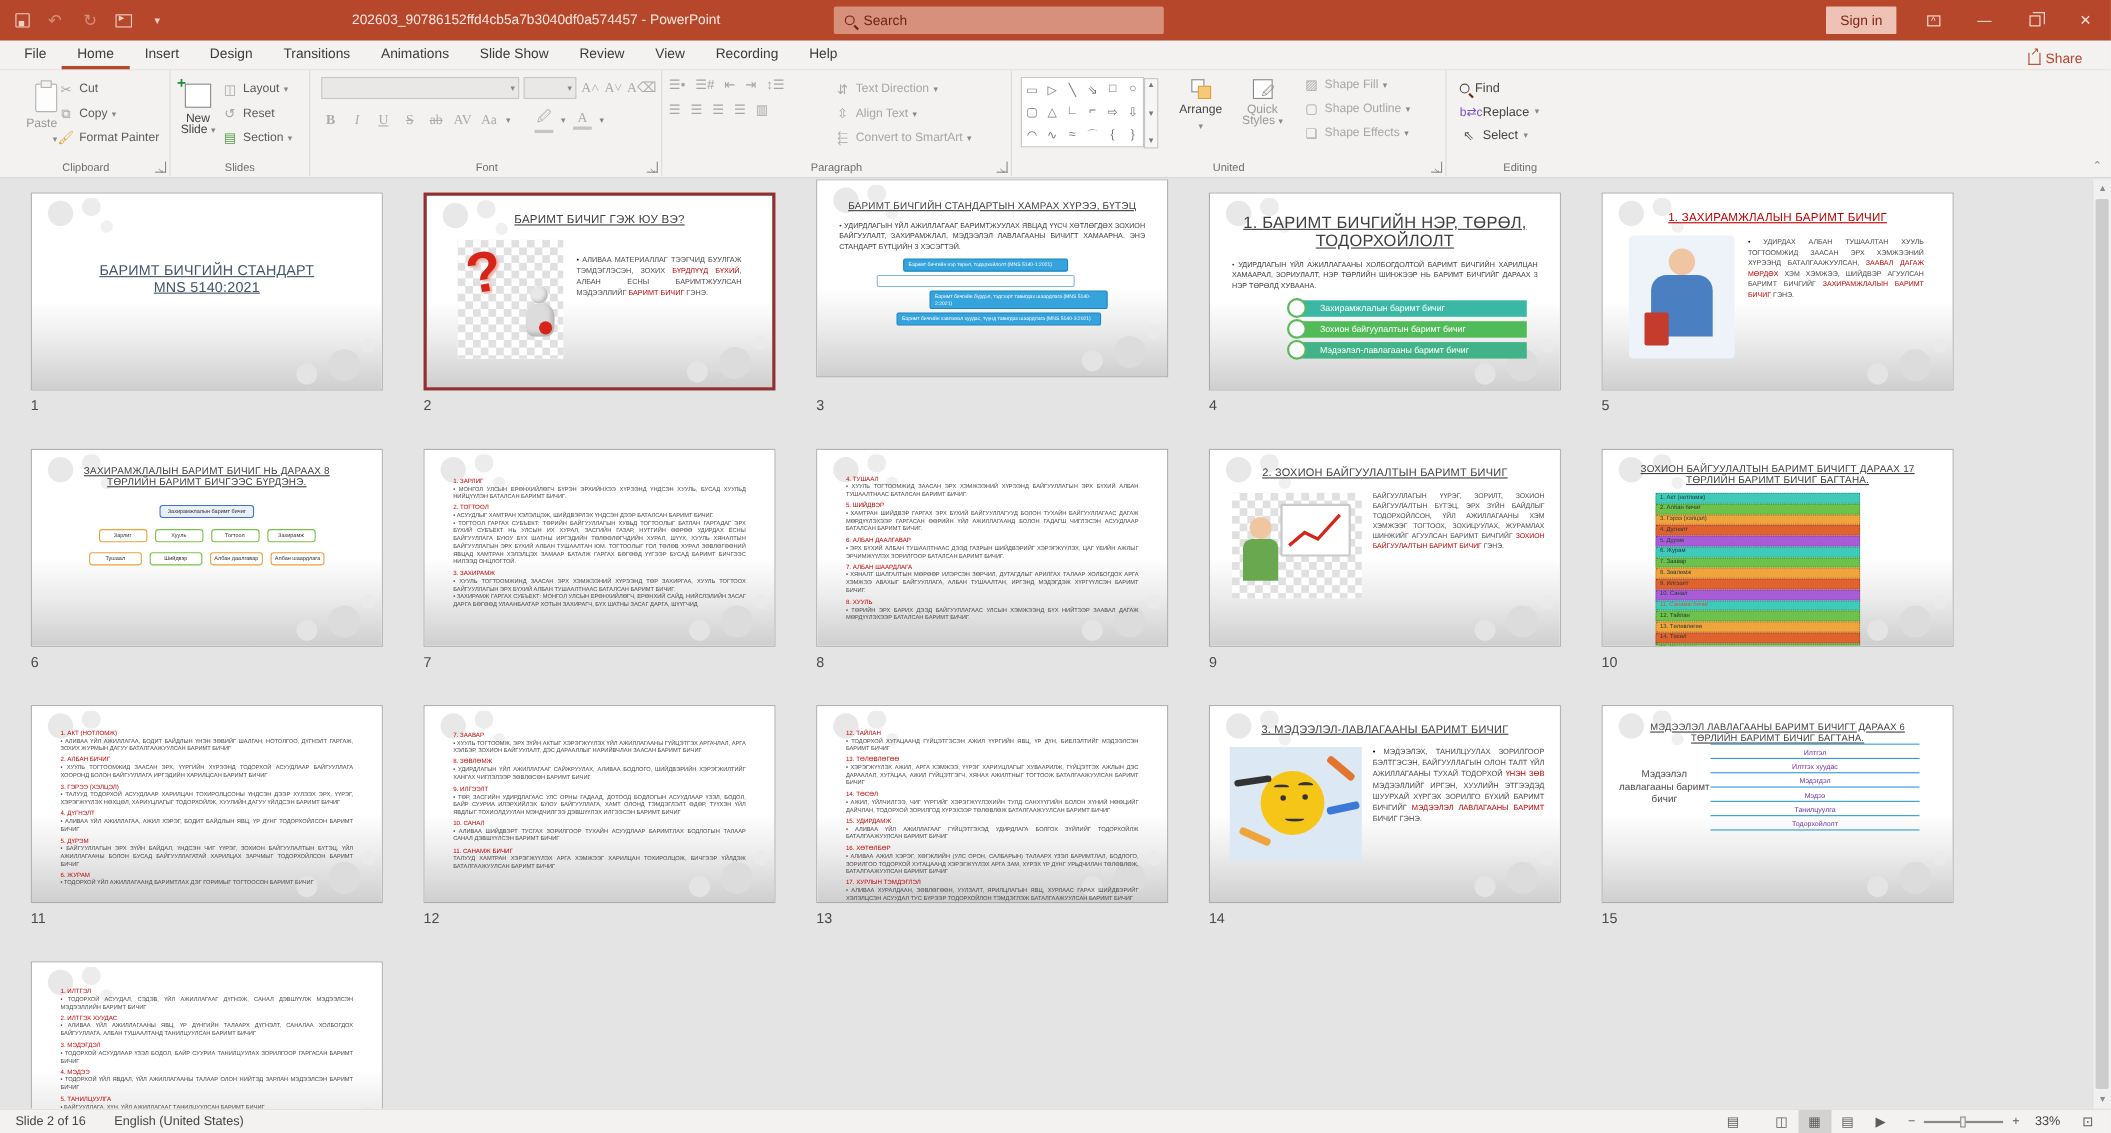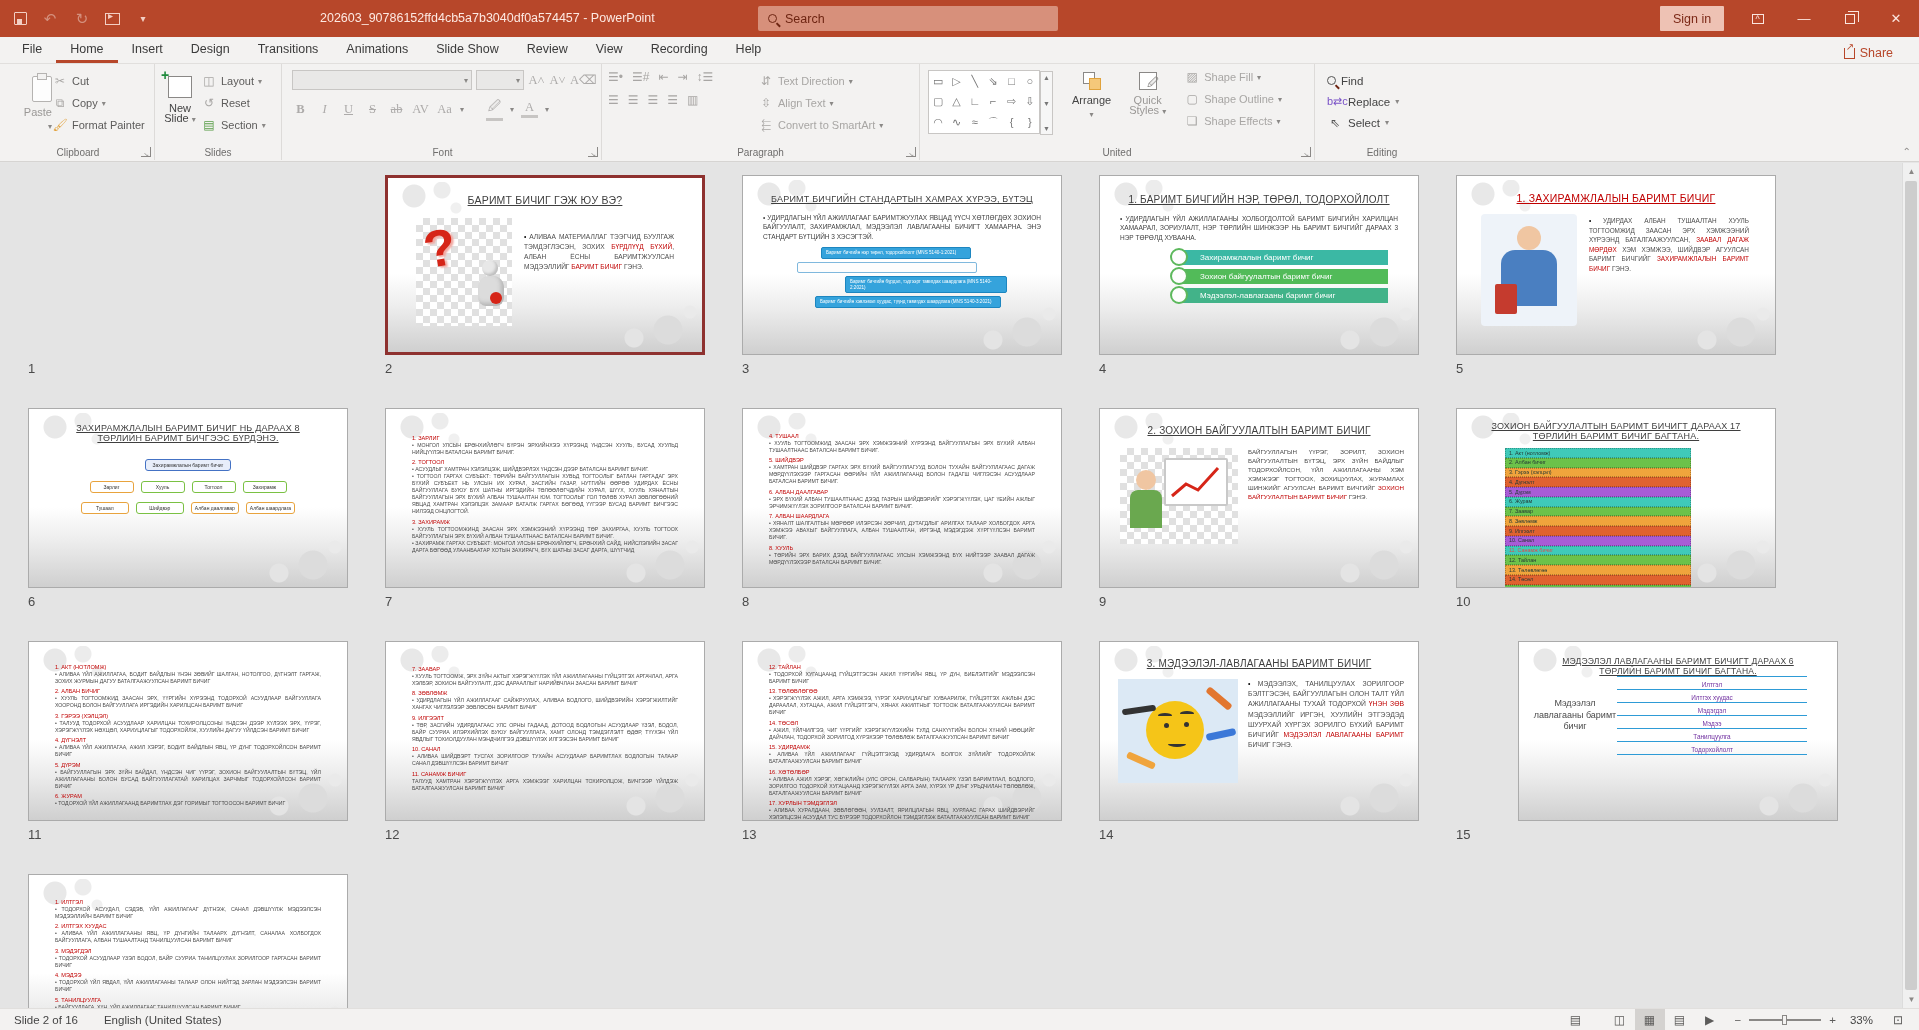--- a/index.html
+++ b/index.html
@@ -360,20 +360,29 @@
             <span class="caret">▾</span>
           </div>
       </div>
       <div class="glabel">Editing</div>
     </div>
     <div style="position:absolute; right:8px; bottom:4px; color:#8a8886; font-size:10px;">⌃</div>
   </div>
 
   <div class="sorter">
 
+    <div class="thumb" style="left:28px; top:12px;">
+      <div class="bg-grad"></div>
+        <div class="drop1"></div>
+        <div class="drop2"></div>
+      <div class="sl-content" style="padding-top:62px;">
+        <div class="sl-title" style="font-size:13px; color:#44546A;">БАРИМТ БИЧГИЙН СТАНДАРТ</div>
+        <div class="sl-title" style="font-size:13px; color:#44546A;">MNS 5140:2021</div>
+      </div>
+    </div>
     <div class="snum" style="left:28px; top:198px;">1</div>
 
     <div class="thumb selected" style="left:385px; top:12px;">
       <div class="bg-grad"></div>
         <div class="drop1"></div>
         <div class="drop2"></div>
       <div class="sl-content" style="padding-top:16px;">
         <div class="sl-title" style="font-size:10.5px;">БАРИМТ БИЧИГ ГЭЖ ЮУ ВЭ?</div>
         <div style="display:flex; margin-top:12px; gap:12px;">
           <div class="checker" style="position:relative; width:96px; height:108px; flex:none; margin-left:14px;">
@@ -383,21 +392,21 @@
               <span class="qdot"></span>
           </div>
           <div style="width:150px; font-size:6.6px; line-height:1.5; text-align:justify; padding-top:14px;">
             <span>• </span><span><span style="color: rgb(74, 74, 74);">АЛИВАА МАТЕРИАЛЛАГ ТЭЭГЧИД БУУЛГАЖ ТЭМДЭГЛЭСЭН, ЗОХИХ </span><span style="color: rgb(192, 0, 0);">БҮРДЛҮҮД БҮХИЙ</span><span style="color: rgb(74, 74, 74);">, АЛБАН ЁСНЫ БАРИМТЖУУЛСАН МЭДЭЭЛЛИЙГ </span><span style="color: rgb(192, 0, 0);">БАРИМТ БИЧИГ</span><span style="color: rgb(74, 74, 74);"> ГЭНЭ.</span></span>
           </div>
         </div>
       </div>
     </div>
     <div class="snum" style="left:385px; top:198px;">2</div>
 
-    <div class="thumb" style="left:742px; top:12px;">
+    <div class="thumb" style="left:742px; top:0;">
       <div class="bg-grad"></div>
         <div class="drop1"></div>
         <div class="drop2"></div>
       <div class="sl-content" style="padding-top:18px;">
         <div class="sl-title" style="font-size:9px;">БАРИМТ БИЧГИЙН СТАНДАРТЫН ХАМРАХ ХҮРЭЭ, БҮТЭЦ</div>
         <div class="sl-body" style="margin-top:9px; padding:0 6px;"><span>• </span><span>УДИРДЛАГЫН ҮЙЛ АЖИЛЛАГААГ БАРИМТЖУУЛАХ ЯВЦАД ҮҮСЧ ХӨТЛӨГДӨХ ЗОХИОН БАЙГУУЛАЛТ, ЗАХИРАМЖЛАЛ, МЭДЭЭЛЭЛ ЛАВЛАГААНЫ БИЧИГТ ХАМААРНА. ЭНЭ СТАНДАРТ БҮТЦИЙН 3 ХЭСЭГТЭЙ.</span></div>
         <div style="position:relative; margin-top:6px;">
           <div class="bluebox" style="width:150px; margin-left:64px;">Баримт бичгийн нэр төрөл, тодорхойлолт (MNS 5140-1:2021)</div>
           <div class="emptybox" style="width:180px; margin:3px 0 0 40px;"></div>
           <div class="bluebox" style="width:162px; margin:3px 0 0 88px;">Баримт бичгийн бүрдэл, тэдгээрт тавигдах шаардлага (MNS 5140-2:2021)</div>
@@ -405,21 +414,21 @@
         </div>
       </div>
     </div>
     <div class="snum" style="left:742px; top:198px;">3</div>
 
     <div class="thumb" style="left:1099px; top:12px;">
       <div class="bg-grad"></div>
         <div class="drop1"></div>
         <div class="drop2"></div>
       <div class="sl-content" style="padding-top:18px;">
-        <div class="sl-title" style="font-size:10px;">1. БАРИМТ БИЧГИЙН НЭР, ТӨРӨЛ, ТОДОРХОЙЛОЛТ</div>
+        <div class="sl-title" style="font-size:15px;">1. БАРИМТ БИЧГИЙН НЭР, ТӨРӨЛ, ТОДОРХОЙЛОЛТ</div>
         <div class="sl-body" style="margin-top:9px; padding:0 6px;"><span>• </span><span>УДИРДЛАГЫН ҮЙЛ АЖИЛЛАГААНЫ ХОЛБОГДОЛТОЙ БАРИМТ БИЧГИЙН ХАРИЛЦАН ХАМААРАЛ, ЗОРИУЛАЛТ, НЭР ТӨРЛИЙН ШИНЖЭЭР НЬ БАРИМТ БИЧГИЙГ ДАРААХ 3 НЭР ТӨРӨЛД ХУВААНА.</span></div>
         <div style="margin-top:8px; width:210px; margin-left:64px;">
             <div class="gbar" style="background: rgb(59, 184, 164);"><span class="gcirc"></span><span>Захирамжлалын баримт бичиг</span></div>
             <div class="gbar" style="background: rgb(82, 187, 89);"><span class="gcirc"></span><span>Зохион байгуулалтын баримт бичиг</span></div>
             <div class="gbar" style="background: rgb(66, 179, 137);"><span class="gcirc"></span><span>Мэдээлэл-лавлагааны баримт бичиг</span></div>
           </div>
       </div>
     </div>
     <div class="snum" style="left:1099px; top:198px;">4</div>
 
@@ -695,21 +704,21 @@
             <span style="position:absolute; left:8px; top:78px; width:30px; height:7px; background:#f0a43c; border-radius:3px; transform:rotate(24deg);"></span>
           </div>
           <div style="width:158px; font-size:6.8px; line-height:1.5; text-align:justify;">
             <span>• </span><span><span style="color: rgb(74, 74, 74);">МЭДЭЭЛЭХ, ТАНИЛЦУУЛАХ ЗОРИЛГООР БЭЛТГЭСЭН, БАЙГУУЛЛАГЫН ОЛОН ТАЛТ ҮЙЛ АЖИЛЛАГААНЫ ТУХАЙ ТОДОРХОЙ </span><span style="color: rgb(192, 0, 0);">ҮНЭН ЗӨВ</span><span style="color: rgb(74, 74, 74);"> МЭДЭЭЛЛИЙГ ИРГЭН, ХУУЛИЙН ЭТГЭЭДЭД ШУУРХАЙ ХҮРГЭХ ЗОРИЛГО БҮХИЙ БАРИМТ БИЧГИЙГ </span><span style="color: rgb(192, 0, 0);">МЭДЭЭЛЭЛ ЛАВЛАГААНЫ БАРИМТ</span><span style="color: rgb(74, 74, 74);"> БИЧИГ ГЭНЭ.</span></span>
           </div>
         </div>
       </div>
     </div>
     <div class="snum" style="left:1099px; top:664px;">14</div>
 
-    <div class="thumb" style="left:1518px; top:478px;">
+    <div class="thumb" style="left:1456px; top:478px;">
       <div class="bg-grad"></div>
         <div class="drop1"></div>
         <div class="drop2"></div>
       <div class="sl-content" style="padding-top:14px;">
         <div class="sl-title" style="font-size:8.5px; padding:0 22px;">МЭДЭЭЛЭЛ ЛАВЛАГААНЫ БАРИМТ БИЧИГТ ДАРААХ 6 ТӨРЛИЙН БАРИМТ БИЧИГ БАГТАНА.</div>
         <div style="display:flex; align-items:center;">
           <div style="width:84px; font-size:9px; color:#4a4a4a; text-align:center; line-height:1.3;">Мэдээлэл лавлагааны баримт бичиг</div>
           <div style="width:190px; border-top:1.5px solid #2e9bd6;">
               <div class="s15item">Илтгэл</div>
               <div class="s15item">Илтгэх хуудас</div>

